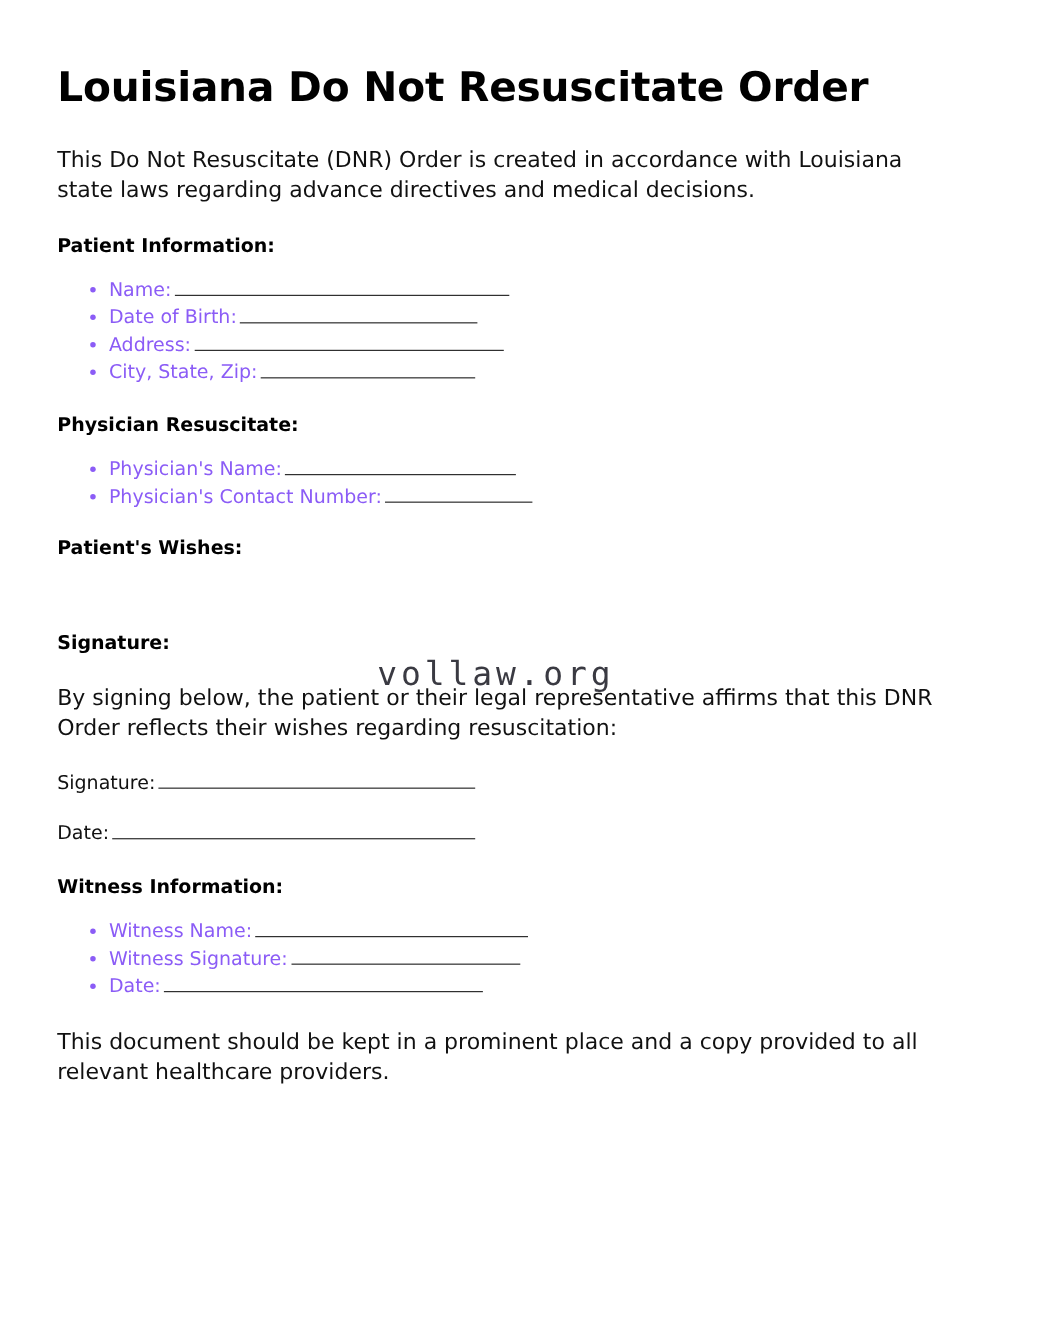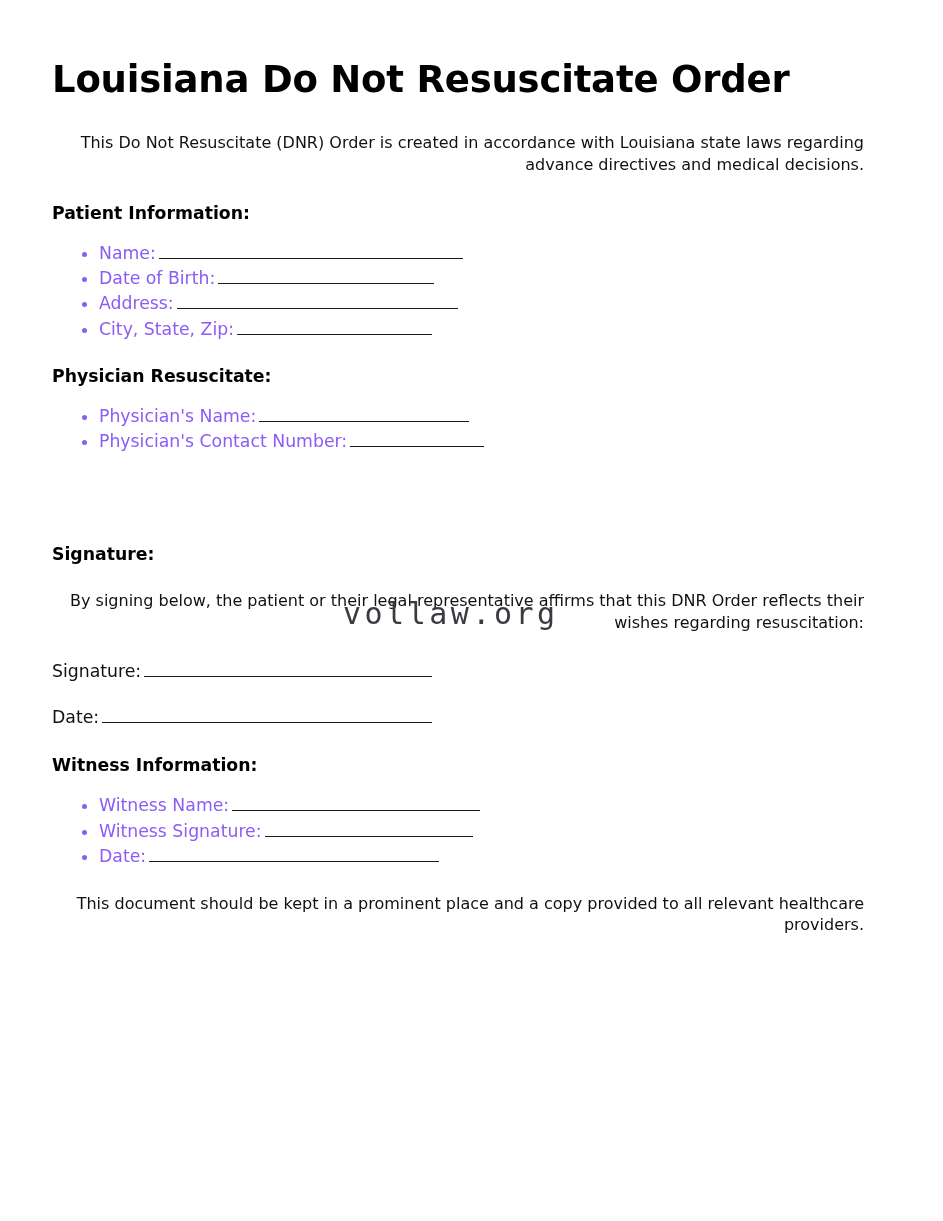--- a/index.html
+++ b/index.html
@@ -24,26 +24,25 @@
   }
   .doc-title {
     font-size: 37px;
     font-weight: bold;
     letter-spacing: -0.2px;
     line-height: 1.2;
     margin: 0 0 30px 0;
     color: #000;
   }
   .para {
-    font-size: 16px;
+    font-size: 20px;
     line-height: 1.33;
     margin: 0 0 0 0;
     max-width: 812px;
     color: #111;
-    text-align: right;
   }
   .section-heading {
     font-size: 17.3px;
     font-weight: bold;
     margin: 0;
     color: #000;
   }
   ul.fill-list, ol.fill-list {
     margin: 0;
     padding-left: 47px;
@@ -128,20 +127,21 @@
     <li>
       <span>Physician's Name:</span><span class="blank" style="width:210px"></span>
     </li>
     <li>
       <span>Physician's Contact Number:</span><span class="blank" style="width:134px"></span>
     </li>
   </ul>
 
   <div class="sp-24"></div>
 
+  <h2 class="section-heading">Patient's Wishes:</h2>
 
   <div class="sp-24"></div>
 
 
   <div class="sp-18"></div>
 
 
   <div class="sp-24"></div>
 
   <h2 class="section-heading">Signature:</h2>

